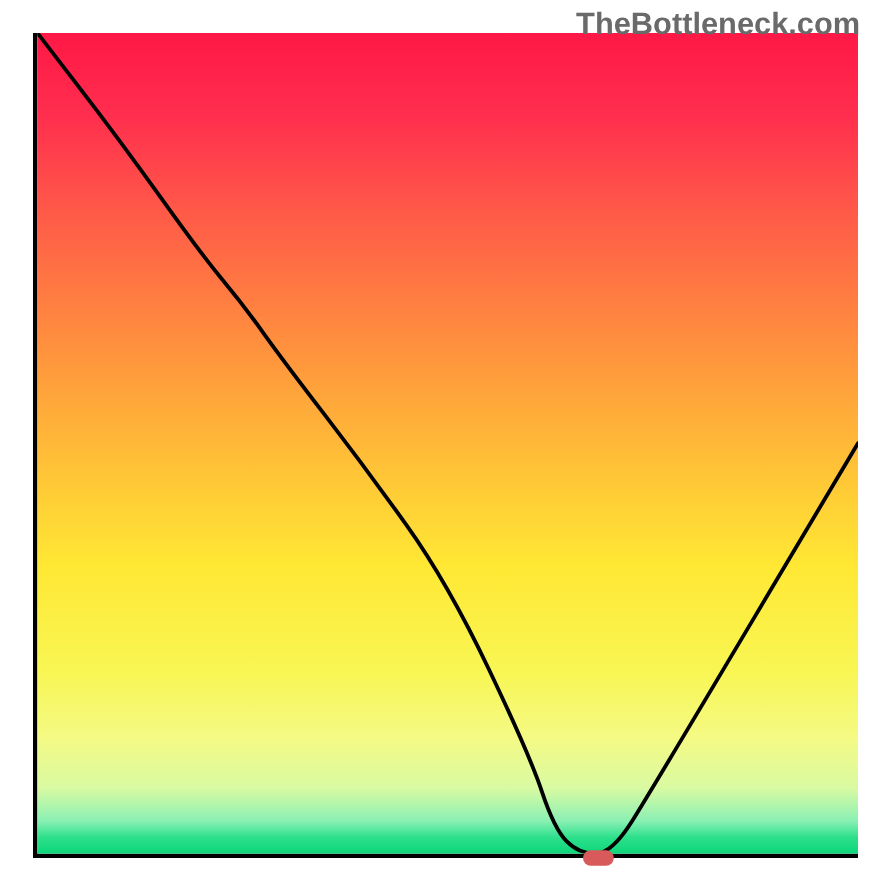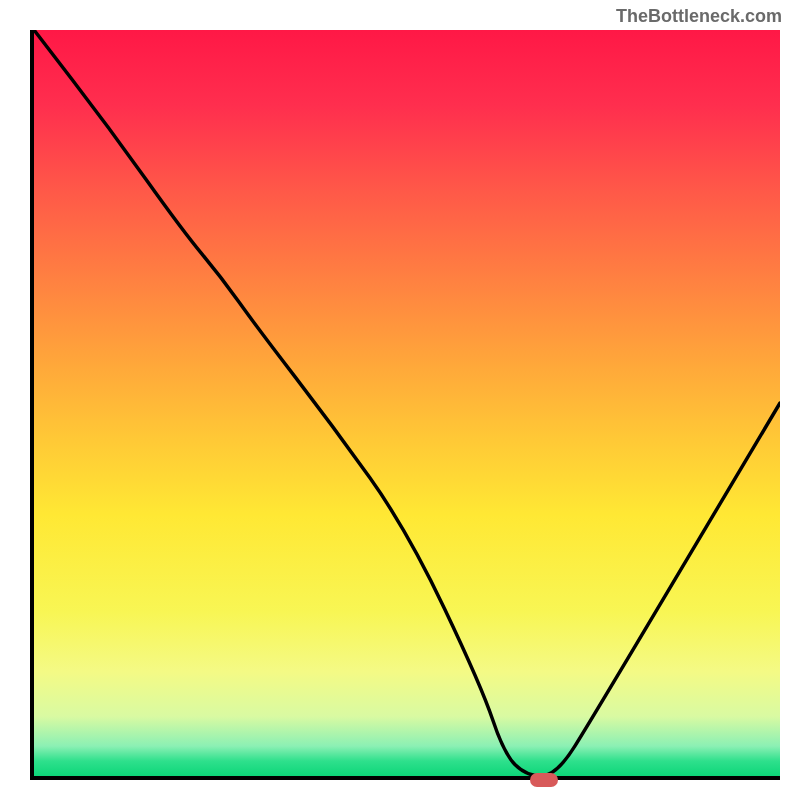--- a/index.html
+++ b/index.html
@@ -14,21 +14,21 @@
     position: absolute;
     top: 0;
     left: 0;
     width: 800px;
     height: 800px;
   }
   .watermark {
     position: absolute;
     top: 6px;
     right: 18px;
-    font-size: 18px;
+    font-size: 28px;
     font-weight: bold;
     color: #6a6a6a;
     font-family: Arial, sans-serif;
     z-index: 10;
   }
   .plot-area {
     position: absolute;
     left: 30px;
     top: 30px;
     width: 750px;

